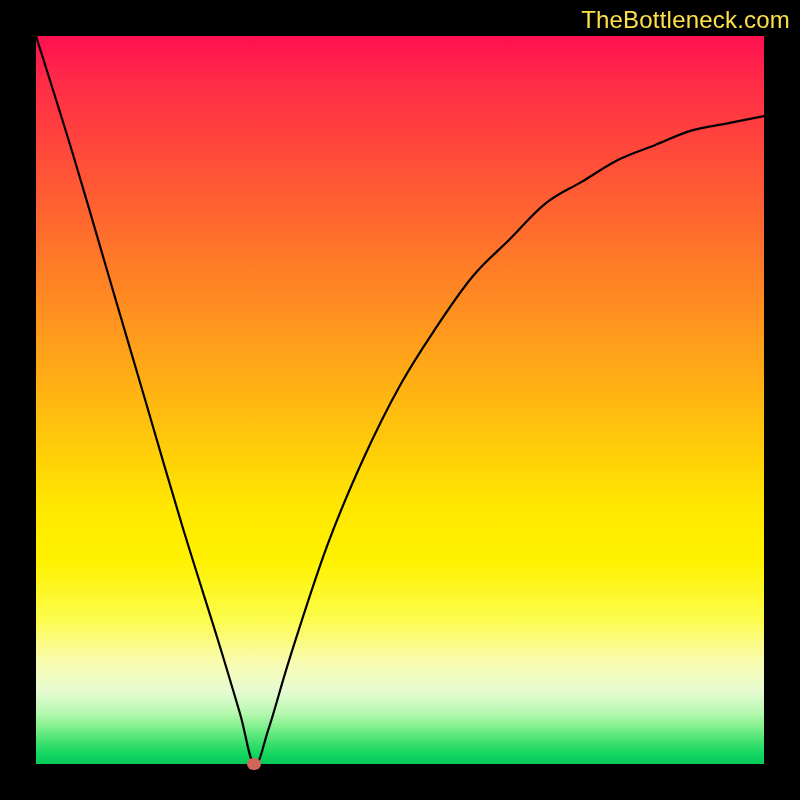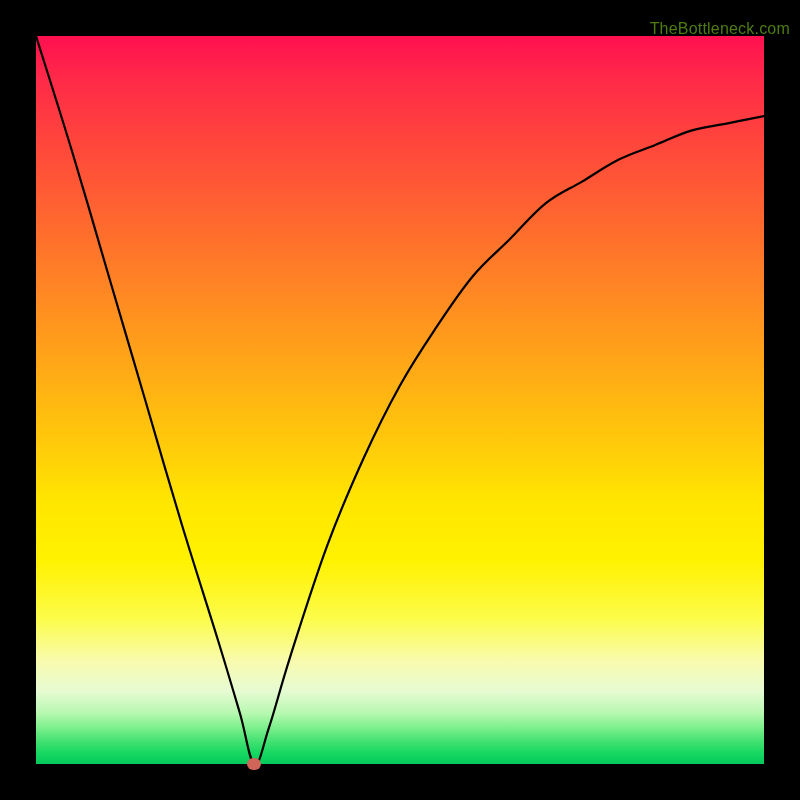--- a/index.html
+++ b/index.html
@@ -55,24 +55,24 @@
   .marker {
     position: absolute;
     width: 14px;
     height: 12px;
     background: #d0655a;
     border-radius: 50% / 55%;
     transform: translate(-50%, -50%);
   }
   .watermark {
     position: absolute;
-    top: 20px;
+    top: 6px;
     right: 10px;
-    color: #4d7c0f;
-    font-size: 16px;
+    color: #fde047;
+    font-size: 24px;
     font-weight: 400;
     letter-spacing: 0.2px;
   }
 </style>
 </head>
 <body>
 
 <div class="frame">
 
   <div class="plot-area">

